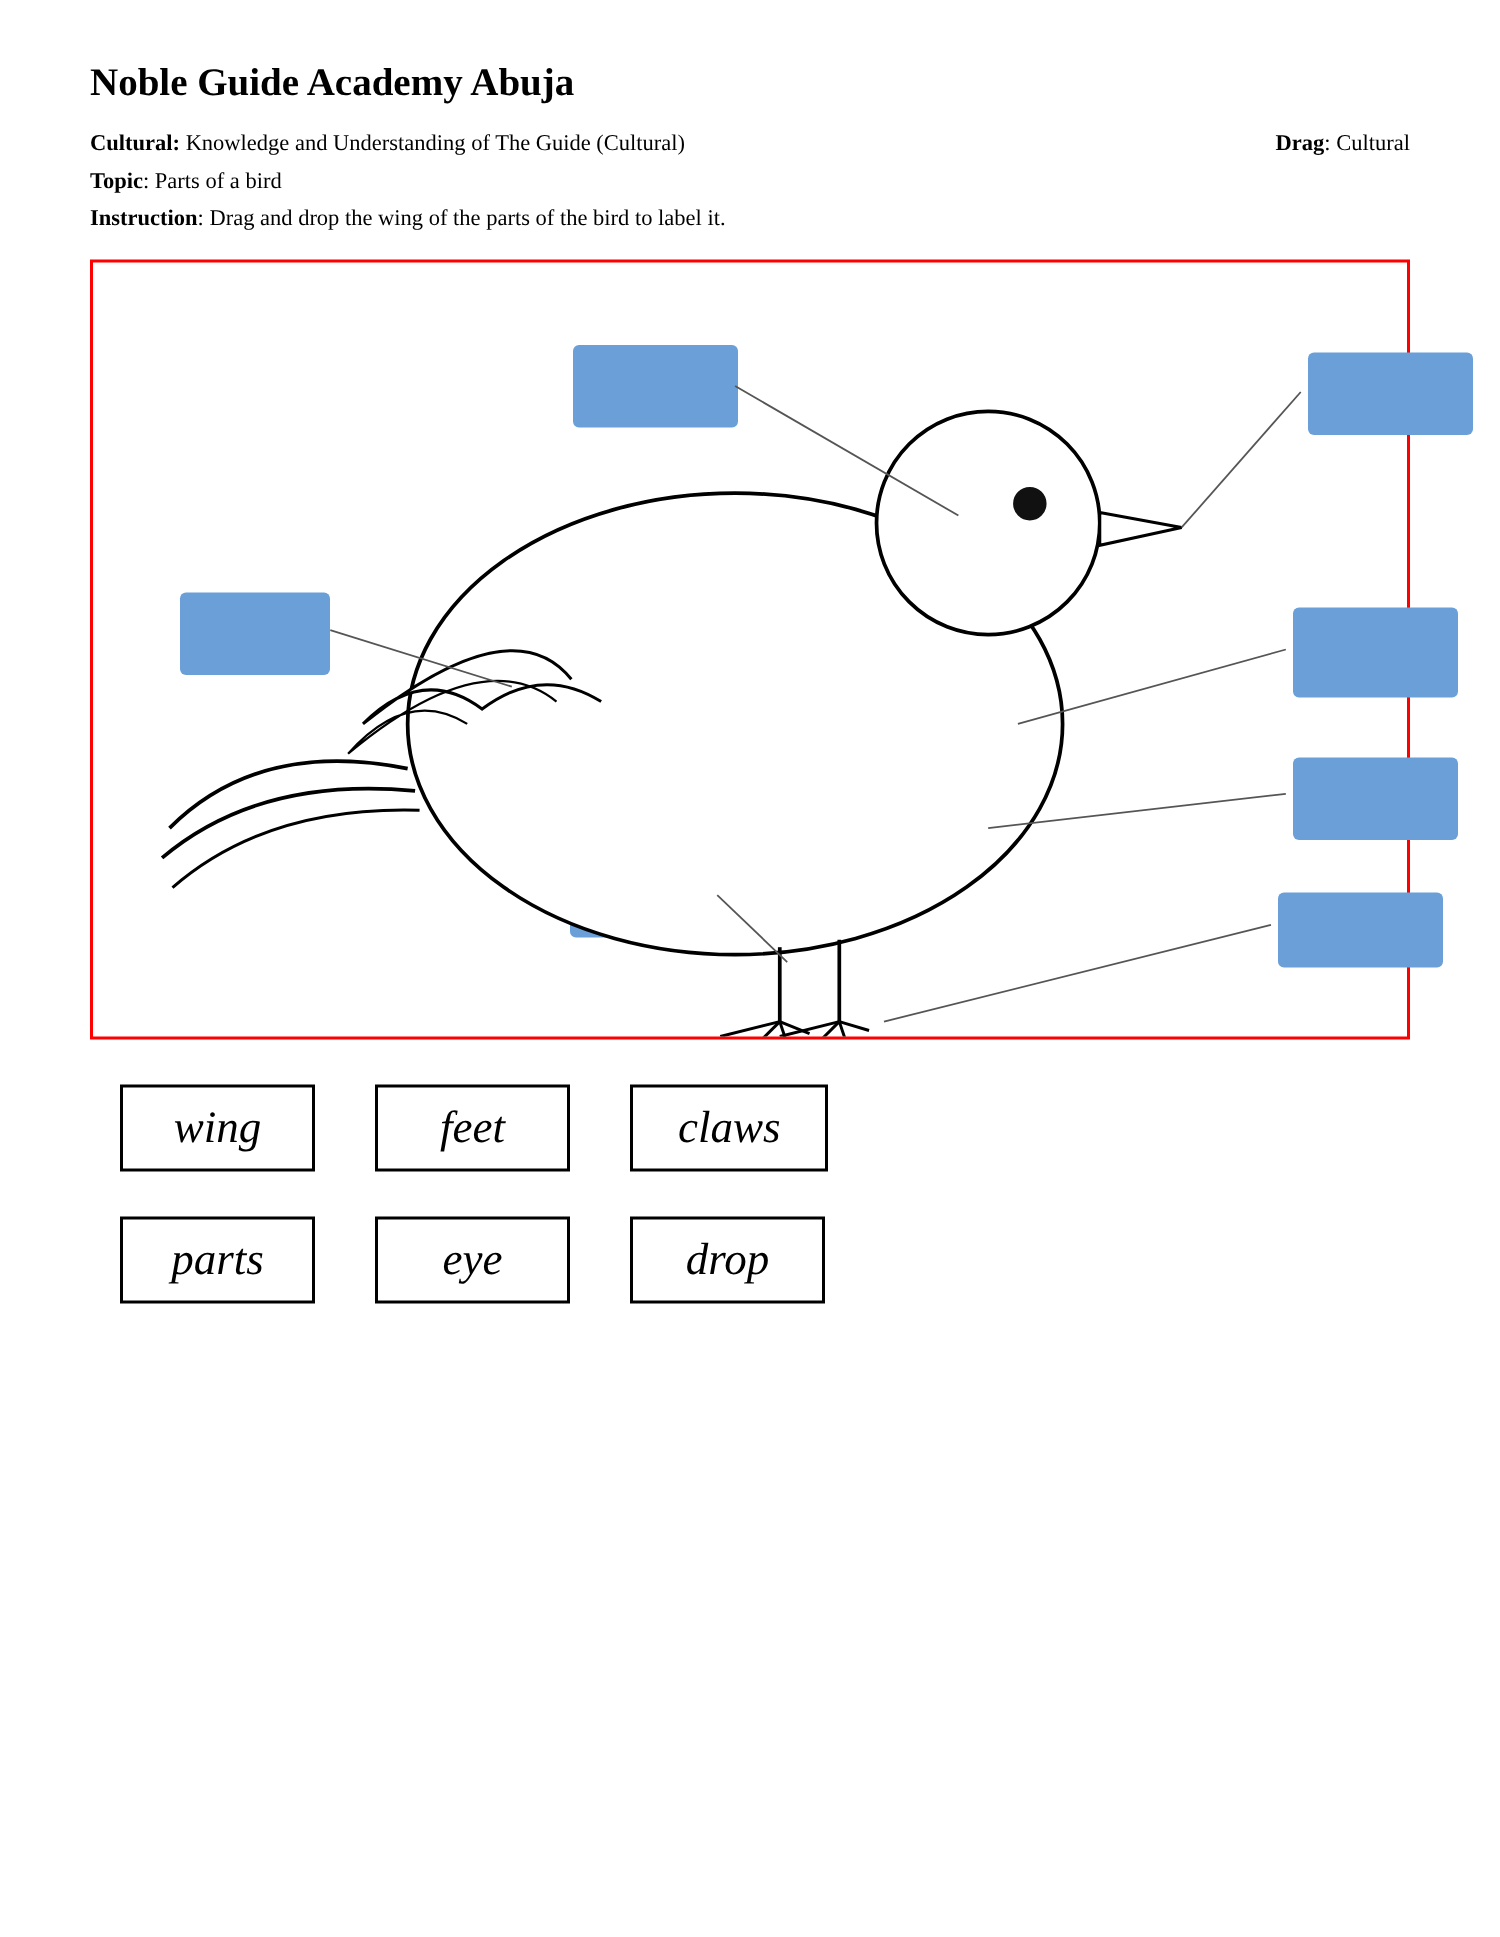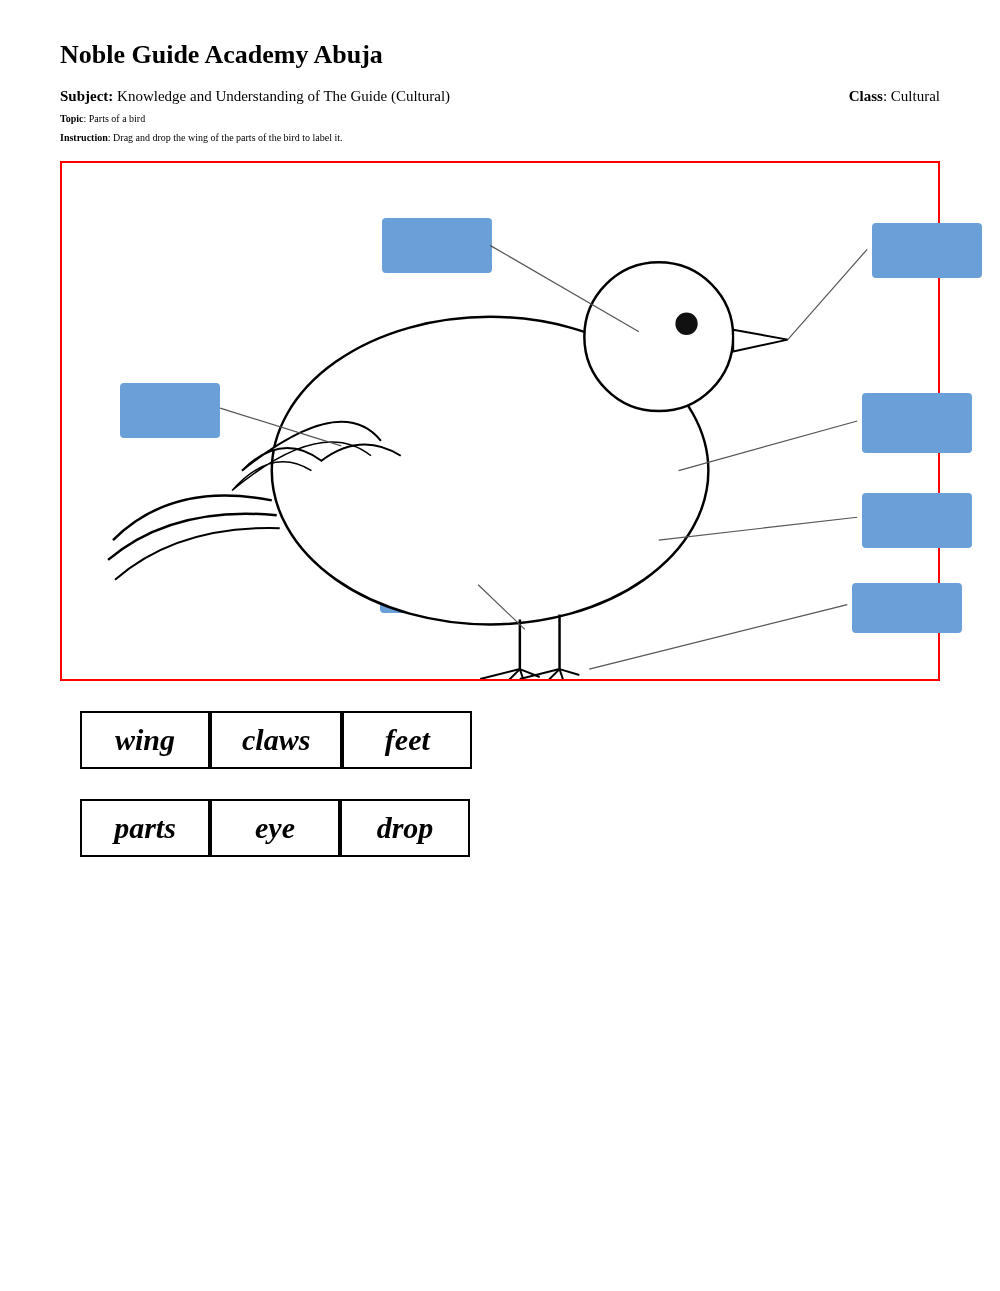--- a/index.html
+++ b/index.html
@@ -18,21 +18,21 @@
       margin-bottom: 18px;
     }
     .meta-row {
       display: flex;
       justify-content: space-between;
       font-size: 15px;
       margin-bottom: 8px;
     }
     .meta-row span b { font-weight: bold; }
     .topic-row, .instruction-row {
-      font-size: 10px;
+      font-size: 15px;
       margin-bottom: 8px;
     }
     .topic-row b, .instruction-row b { font-weight: bold; }
     .diagram-container {
       border: 2px solid red;
       position: relative;
       width: 100%;
       height: 520px;
       margin-top: 18px;
       margin-bottom: 30px;
@@ -60,47 +60,47 @@
       width: 100%; height: 100%;
       pointer-events: none;
     }
 
     
     .word-bank {
       margin-top: 10px;
     }
     .word-row {
       display: flex;
+      gap: 40px;
       margin-bottom: 30px;
       padding-left: 20px;
-      font-weight: bold;
     }
     .word-card {
       border: 2px solid #000;
       padding: 10px 30px;
       font-style: italic;
       font-size: 30px;
       font-family: Georgia, serif;
       background: #fff;
       min-width: 130px;
       text-align: center;
     }
   </style>
 </head>
 <body>
 
 <h1>Noble Guide Academy Abuja</h1>
 
 <div class="meta-row">
   <span>
-    <b>Subject:</b>
+    <b>Cultural:</b>
     <span>Knowledge and Understanding of The Guide (Cultural)</span>
   </span>
   <span>
-    <b>Class</b>: <span>Cultural</span>
+    <b>Drag</b>: <span>Cultural</span>
   </span>
 </div>
 
 <div class="topic-row">
   <b>Topic</b>: <span>Parts of a bird</span>
 </div>
 
 <div class="instruction-row">
   <b>Instruction</b>: <span>Drag and drop the wing of the parts of the bird to label it.</span>
 </div>
@@ -161,21 +161,21 @@
     <line x1="790" y1="445" x2="530" y2="510" stroke="#555" stroke-width="1.2"></line>
 
     <line x1="418" y1="425" x2="465" y2="470" stroke="#555" stroke-width="1.2"></line>
   </svg>
 
 </div>
 
 <div class="word-bank">
   <div class="word-row">
     <div class="word-card"><em>wing</em></div>
+    <div class="word-card"><em>feet</em></div>
     <div class="word-card"><em>claws</em></div>
-    <div class="word-card"><em>feet</em></div>
   </div>
   <div class="word-row">
     <div class="word-card"><em>parts</em></div>
     <div class="word-card"><em>eye</em></div>
     <div class="word-card"><em>drop</em></div>
   </div>
 </div>
 
 </body></html>

